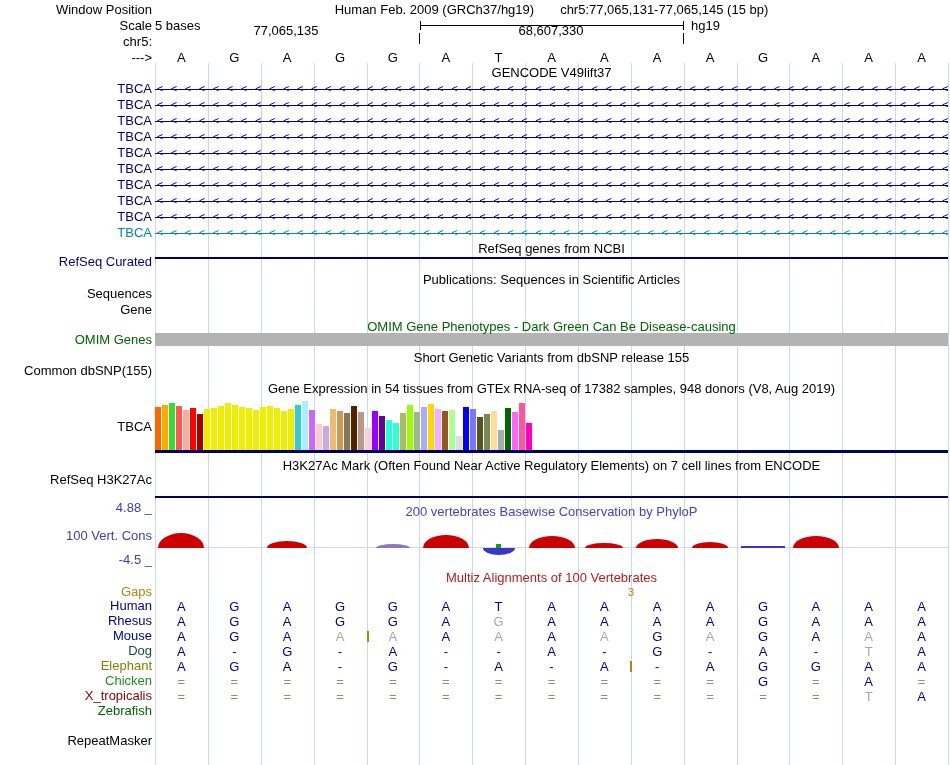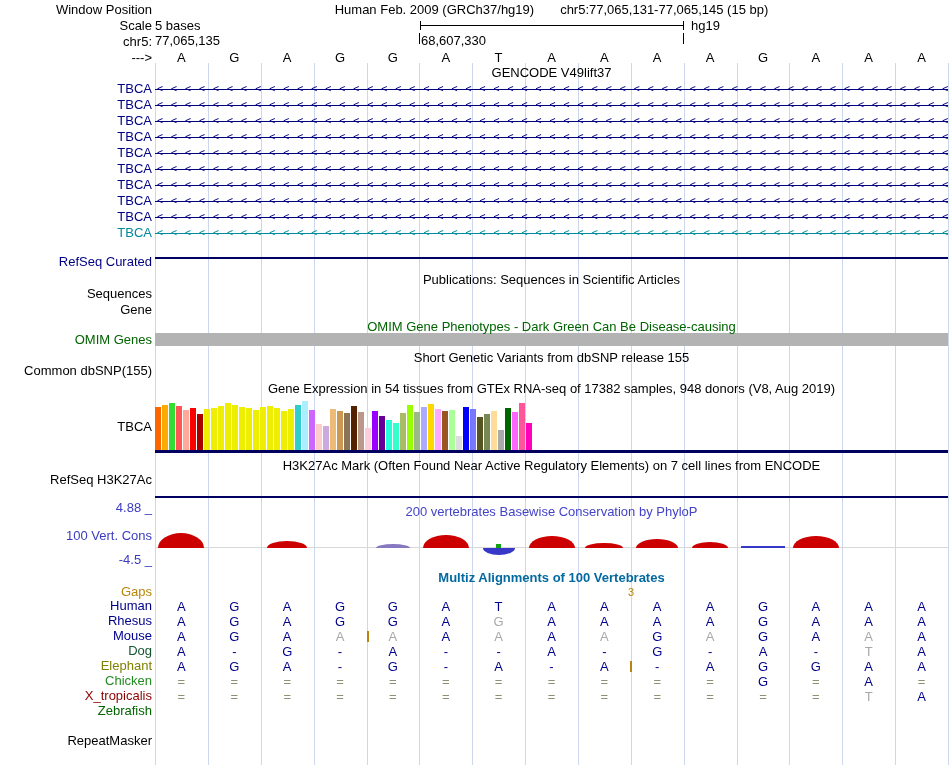--- a/index.html
+++ b/index.html
@@ -7,21 +7,21 @@
   body{font-family:"Liberation Sans","DejaVu Sans",sans-serif;font-size:13px;color:#000}
   #app{position:relative;width:950px;height:765px;background:#fff;overflow:hidden}
   .vline{position:absolute;top:63px;bottom:0;width:1px;background:#ccd6ec;z-index:0}
   .llabel{position:absolute;right:798px;white-space:nowrap;line-height:16px;z-index:2}
   .track-title{position:absolute;left:155px;width:793px;text-align:center;white-space:nowrap;z-index:2}
   .hdr-center{position:absolute;left:155px;width:793px;display:flex;justify-content:center;gap:26px;white-space:nowrap;z-index:2}
   .scale-value{position:absolute;left:155px;width:259px;top:18px;text-align:left;z-index:2}
   .scale-asm{position:absolute;left:691px;top:18px;z-index:2}
   .scale-line{position:absolute;left:420px;top:25px;width:264px;height:1px;background:#000;z-index:2}
   .tick{position:absolute;width:1px;background:#000;z-index:2}
-  .ruler-num{position:absolute;top:33px;text-align:left;white-space:nowrap;z-index:2}
+  .ruler-num{position:absolute;top:23px;text-align:center;white-space:nowrap;z-index:2}
   .base{position:absolute;top:50px;transform:translateX(-50%);line-height:15px;z-index:2}
   .gene-row{position:absolute;left:155px;width:793px;height:16px;overflow:hidden;z-index:1}
   .gene-line{position:absolute;top:8px;left:0;width:100%;height:1px}
   .gene-arrows{position:absolute;top:0;left:2px;width:100%;height:16px;font-family:"DejaVu Sans Mono",monospace;font-size:10px;line-height:16px;letter-spacing:8px;overflow:hidden}
   .hline{position:absolute;left:155px;width:793px;z-index:1}
   .gtex-bar{position:absolute;width:6px;z-index:1}
   .pp-peak{position:absolute;border-radius:50% 50% 0 0/100% 100% 0 0;z-index:1}
   .pp-dip{position:absolute;border-radius:0 0 50% 50%/0 0 100% 100%;z-index:1}
   .pp-flat{position:absolute;z-index:1}
   .pp-tick{position:absolute;z-index:1}
@@ -138,20 +138,21 @@
         <div class="gene-line" style="background: rgb(0, 0, 128);"></div>
         <div class="gene-arrows" style="color: rgb(0, 0, 128);">&lt;&lt;&lt;&lt;&lt;&lt;&lt;&lt;&lt;&lt;&lt;&lt;&lt;&lt;&lt;&lt;&lt;&lt;&lt;&lt;&lt;&lt;&lt;&lt;&lt;&lt;&lt;&lt;&lt;&lt;&lt;&lt;&lt;&lt;&lt;&lt;&lt;&lt;&lt;&lt;&lt;&lt;&lt;&lt;&lt;&lt;&lt;&lt;&lt;&lt;&lt;&lt;&lt;&lt;&lt;&lt;&lt;&lt;</div>
       </div>
       <div class="llabel" style="top: 225px; color: rgb(0, 139, 155);">TBCA</div>
       <div class="gene-row" style="top: 225px;">
         <div class="gene-line" style="background: rgb(0, 139, 155);"></div>
         <div class="gene-arrows" style="color: rgb(0, 139, 155);">&lt;&lt;&lt;&lt;&lt;&lt;&lt;&lt;&lt;&lt;&lt;&lt;&lt;&lt;&lt;&lt;&lt;&lt;&lt;&lt;&lt;&lt;&lt;&lt;&lt;&lt;&lt;&lt;&lt;&lt;&lt;&lt;&lt;&lt;&lt;&lt;&lt;&lt;&lt;&lt;&lt;&lt;&lt;&lt;&lt;&lt;&lt;&lt;&lt;&lt;&lt;&lt;&lt;&lt;&lt;&lt;&lt;&lt;</div>
       </div>
     </div>
 
+  <div class="track-title" style="top:241px">RefSeq genes from NCBI</div>
   <div class="llabel" id="refseq-label" style="top: 254px; color: rgb(0, 0, 128);">RefSeq Curated</div>
   <div class="hline" id="refseq-line" style="top: 257px; height: 2px; background: rgb(0, 0, 96);"></div>
 
   <div class="track-title" style="top:272px">Publications: Sequences in Scientific Articles</div>
   <div class="llabel" style="top:286px">Sequences</div>
   <div class="llabel" style="top:302px">Gene</div>
 
   <div class="track-title" id="omim-title" style="top: 319px; color: rgb(0, 100, 0);">OMIM Gene Phenotypes - Dark Green Can Be Disease-causing</div>
   <div class="hline" id="omim-bar" style="top: 333px; height: 13px; background: rgb(179, 179, 179);"></div>
   <div class="llabel" id="omim-label" style="top: 332px; color: rgb(0, 100, 0);">OMIM Genes</div>
@@ -236,21 +237,21 @@
       <div class="pp-tick" style="background: rgb(16, 160, 16); left: 496.1px; width: 5px; height: 4px; top: 544px;"></div>
       <div class="pp-dip" style="background: rgb(56, 56, 200); left: 482.6px; width: 32px; height: 7px; top: 548px;"></div>
       <div class="pp-peak" style="background: rgb(204, 0, 0); left: 528.5px; width: 46px; height: 12px; top: 536px;"></div>
       <div class="pp-peak" style="background: rgb(204, 0, 0); left: 585.4px; width: 38px; height: 5px; top: 543px;"></div>
       <div class="pp-peak" style="background: rgb(204, 0, 0); left: 636.2px; width: 42px; height: 9px; top: 539px;"></div>
       <div class="pp-peak" style="background: rgb(204, 0, 0); left: 692.1px; width: 36px; height: 6px; top: 542px;"></div>
       <div class="pp-flat" style="background: rgb(56, 56, 200); left: 741px; width: 44px; height: 2px; top: 546px;"></div>
       <div class="pp-peak" style="background: rgb(204, 0, 0); left: 792.8px; width: 46px; height: 12px; top: 536px;"></div>
     </div>
 
-  <div class="track-title" id="multiz-title" style="top: 570px; color: #0369a1; font-weight: bold;">Multiz Alignments of 100 Vertebrates</div>
+  <div class="track-title" id="multiz-title" style="top: 570px; color: #b91c1c;">Multiz Alignments of 100 Vertebrates</div>
   <div class="llabel" id="gaps-label" style="top: 584px; color: rgb(184, 134, 11);">Gaps</div>
   <div class="gap-count" id="gap-count" style="left: 628px; top: 585px; color: rgb(184, 134, 11);">3</div>
   <div id="multiz-rows">
       <div class="llabel" style="top: 598px; color: rgb(0, 0, 139); line-height: 15px;">Human</div>
       <span class="mz-cell" style="left: 181.4px; top: 599px; color: rgb(0, 0, 139);">A</span>
       <span class="mz-cell" style="left: 234.3px; top: 599px; color: rgb(0, 0, 139);">G</span>
       <span class="mz-cell" style="left: 287.2px; top: 599px; color: rgb(0, 0, 139);">A</span>
       <span class="mz-cell" style="left: 340px; top: 599px; color: rgb(0, 0, 139);">G</span>
       <span class="mz-cell" style="left: 392.9px; top: 599px; color: rgb(0, 0, 139);">G</span>
       <span class="mz-cell" style="left: 445.8px; top: 599px; color: rgb(0, 0, 139);">A</span>

